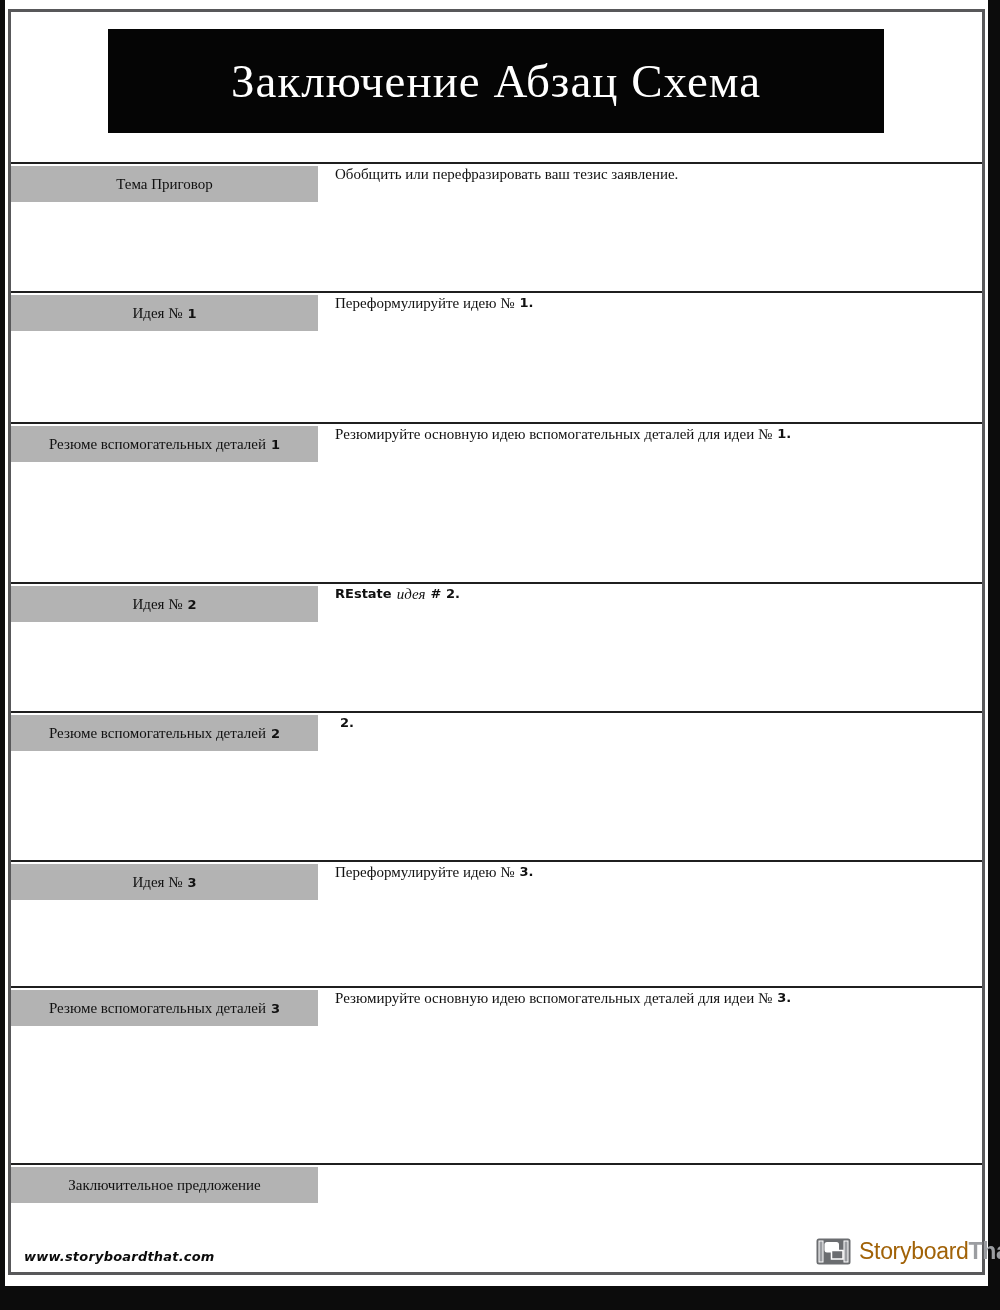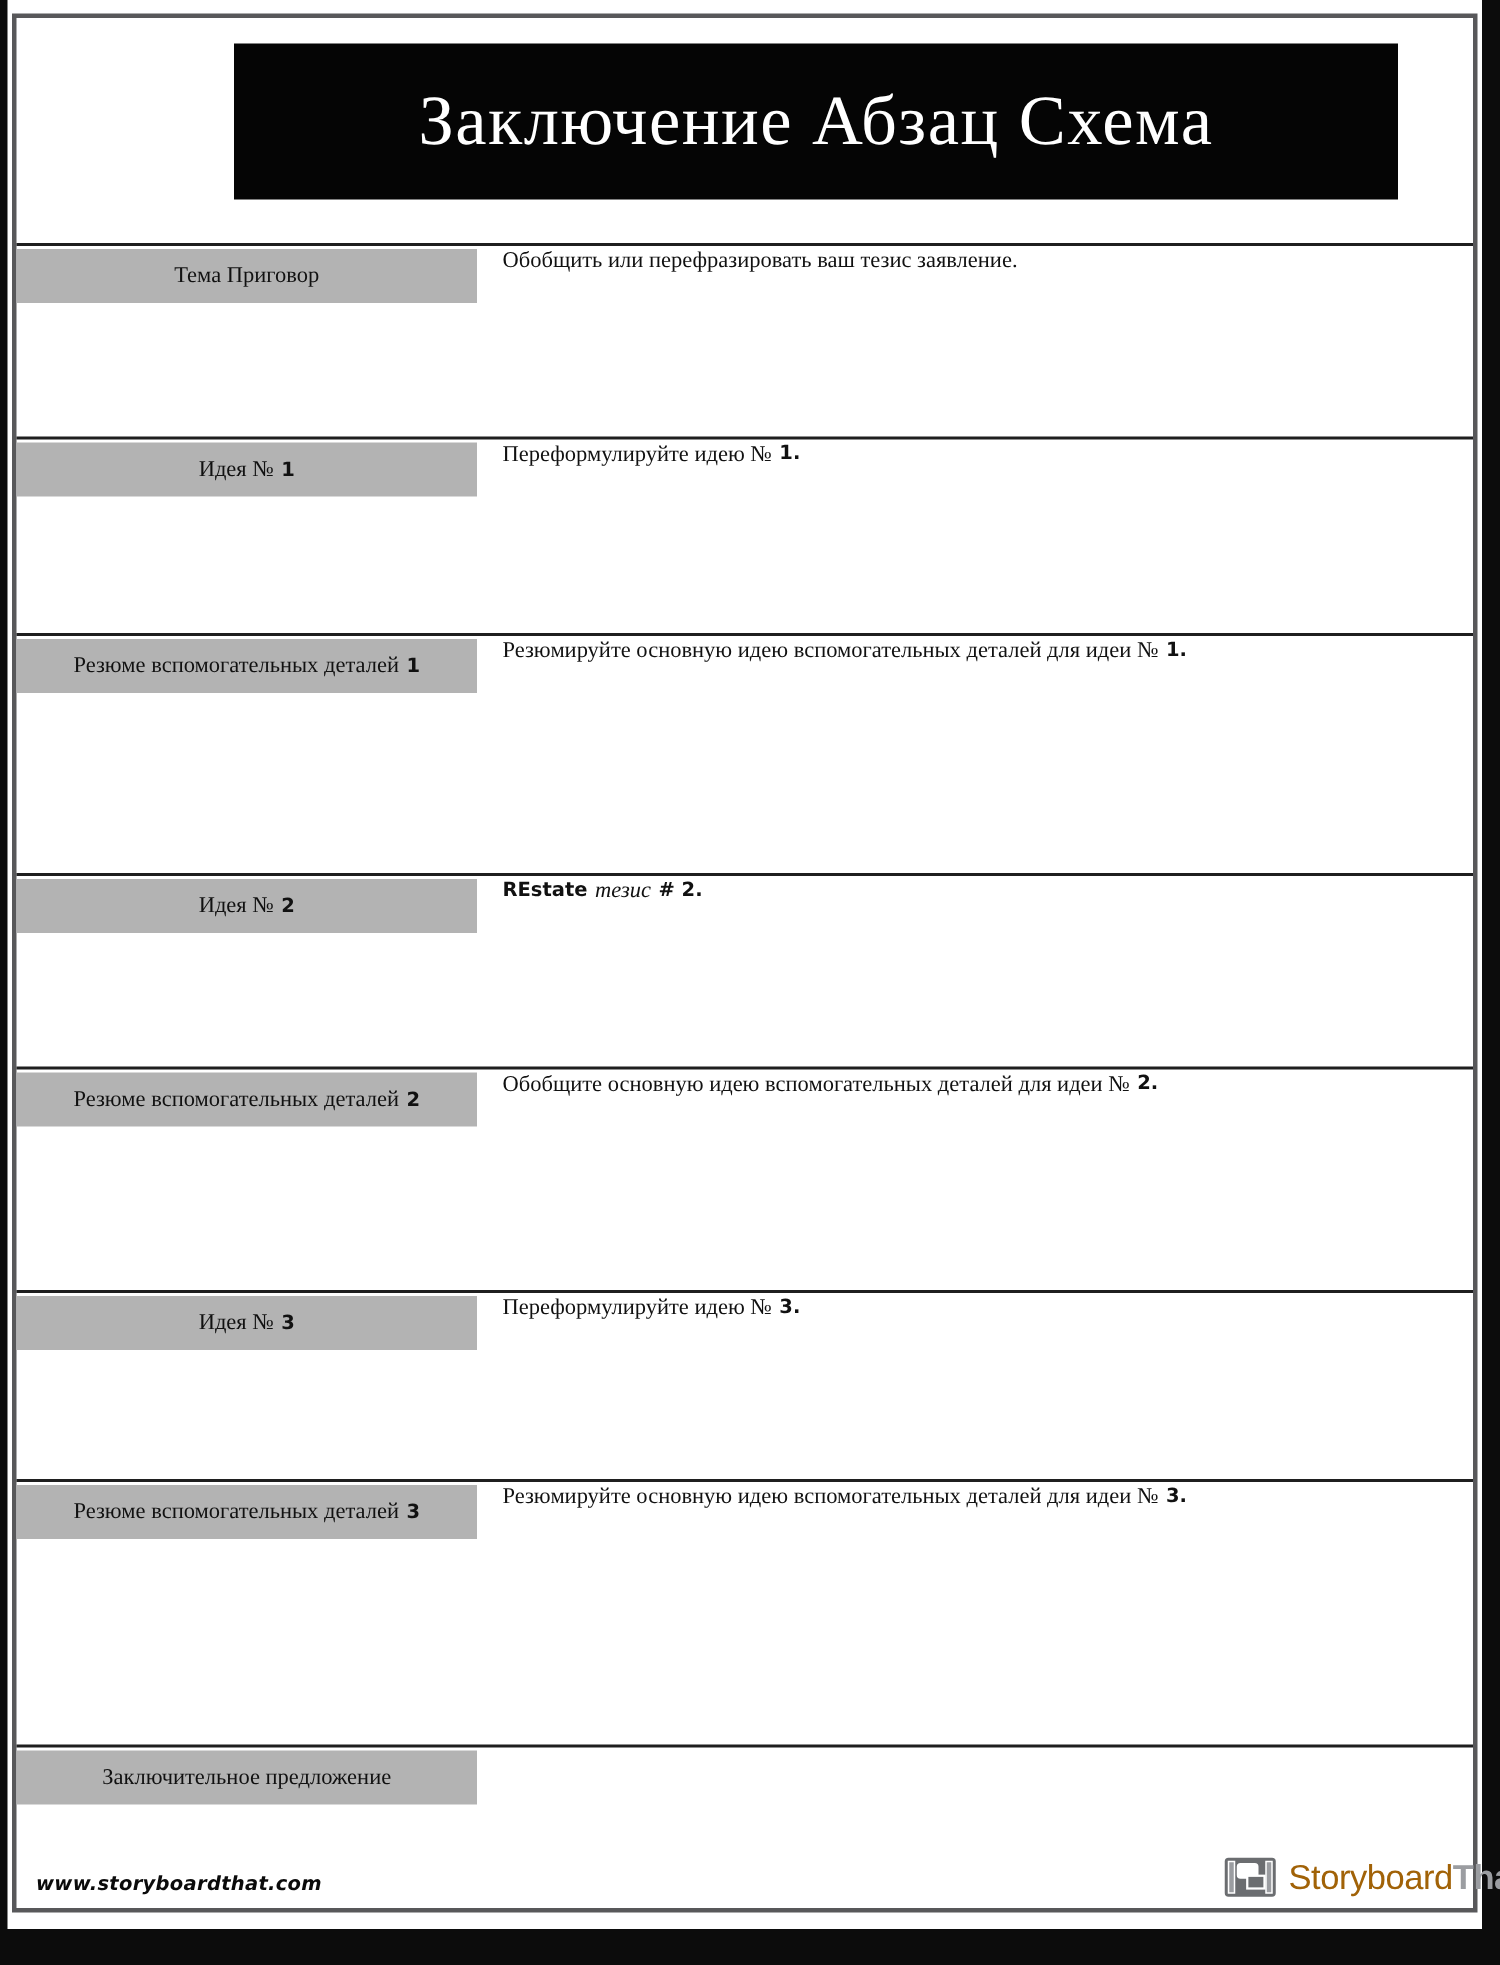--- a/index.html
+++ b/index.html
@@ -20,21 +20,21 @@
   
   .page {
     position:absolute; left:8px; top:9px; width:977px; height:1266px;
     border:3px solid #58585a;
     background:#ffffff;
   }
   
   .banner {
     position:absolute; left:97px; top:17px; width:776px; height:104px;
     background:#050505;
-    display:flex; align-items:center; justify-content:center;margin-left:48px;
+    display:flex; align-items:center; justify-content:center;
   }
   .banner-title {
     font-family:"Liberation Serif", serif;
     font-weight:400;
     font-size:47px;
     color:#ffffff;
     letter-spacing:1px;
     white-space:nowrap;
   }
   
@@ -136,33 +136,32 @@
     </div>
   </div>
 
   <div class="row" style="top:570px;height:129px;">
     <div class="row-label">
       <span>Идея №</span>
       <span class="numpart">2</span>
     </div>
     <div class="row-desc">
       <span class="comic pre">REstate</span>
-      <span class="mid">тезис</span>
+      <span class="mid">идея</span>
       <span class="comic numpart"># 2.</span>
     </div>
   </div>
 
   <div class="row" style="top:699px;height:149px;">
     <div class="row-label">
       <span>Резюме вспомогательных деталей</span>
       <span class="numpart">2</span>
     </div>
     <div class="row-desc">
       <span class="comic pre"></span>
-      <span>Обобщите основную идею вспомогательных деталей для идеи №</span>
       <span class="comic numpart">2.</span>
     </div>
   </div>
 
   <div class="row" style="top:848px;height:126px;">
     <div class="row-label">
       <span>Идея №</span>
       <span class="numpart">3</span>
     </div>
     <div class="row-desc">

